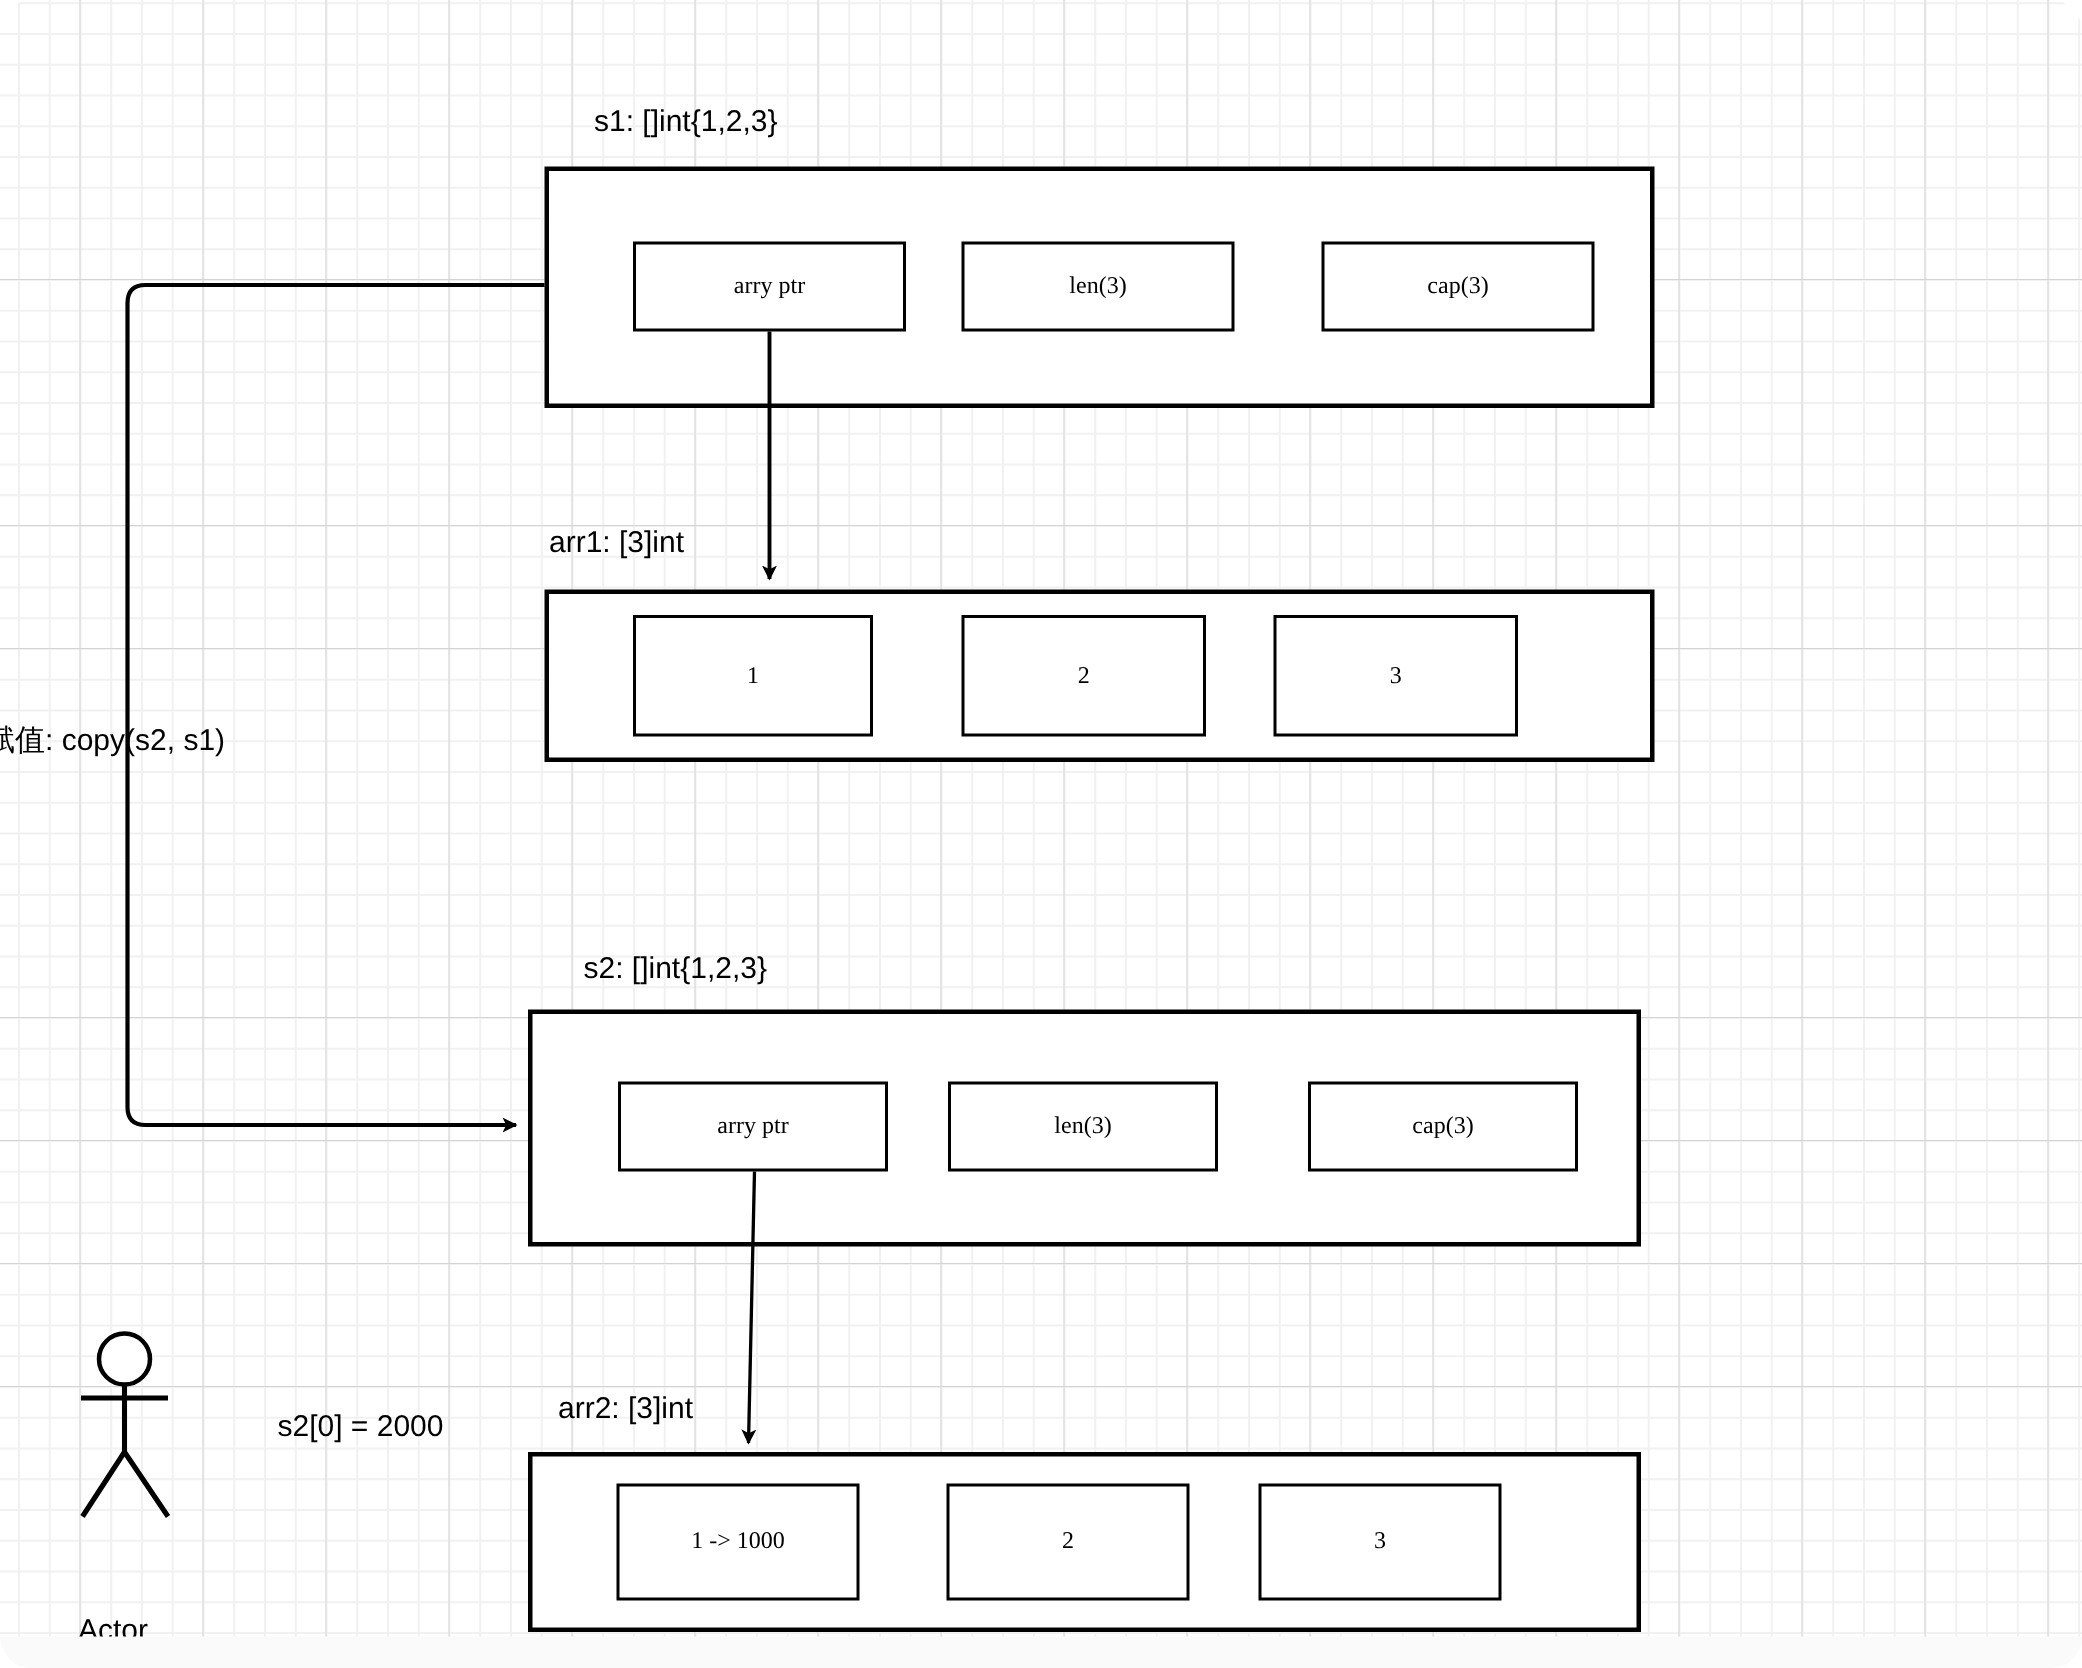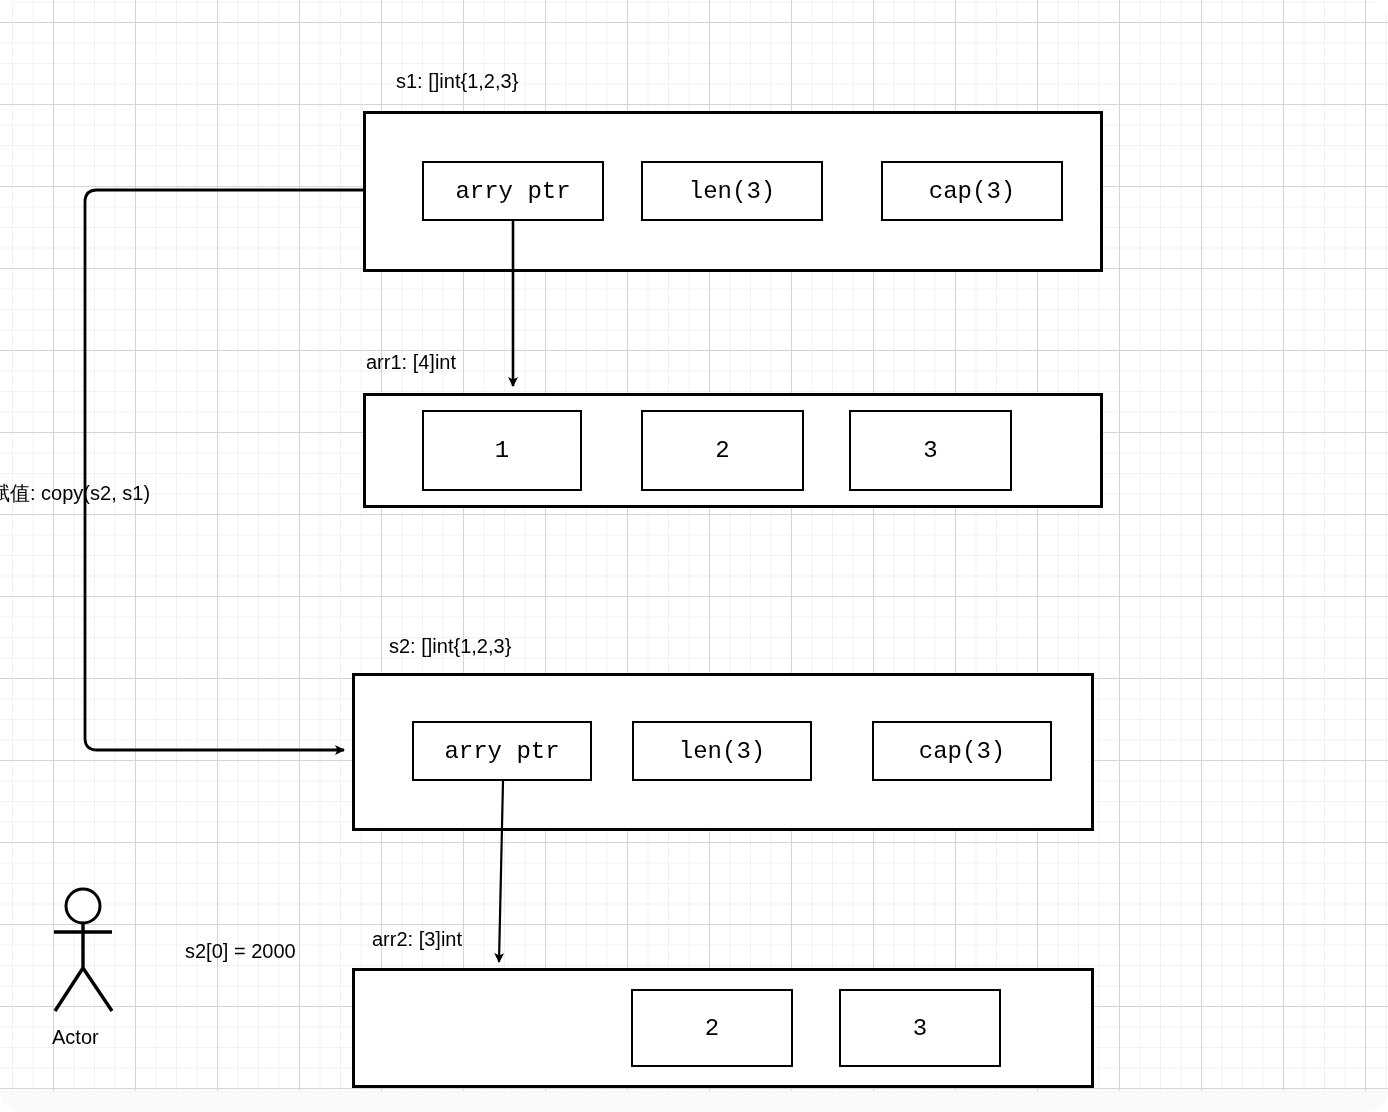--- a/index.html
+++ b/index.html
@@ -46,23 +46,23 @@
     background: #ffffff;
   }
   .cell-box {
     position: absolute;
     box-sizing: border-box;
     border: 2px solid #000000;
     background: #ffffff;
     display: flex;
     align-items: center;
     justify-content: center;
-    font-size: 24px;
+    font-size: 16px;
     color: #000000;
-    font-family: Liberation Mono, monospace;
+    font-family: Liberation Serif, serif;
   }
   .diagram-label {
     position: absolute;
     font-size: 20px;
     color: #000000;
     white-space: nowrap;
     font-family: "Liberation Sans", sans-serif;
   }
   svg.overlay {
     position: absolute;
@@ -82,21 +82,21 @@
   <div class="diagram-label" style="left:396px; top:70px;">s1: []int{1,2,3}</div>
 
   <div class="outer-box" style="left:363px; top:111px; width:740px; height:161px;"></div>
 
   <div class="cell-box" style="left:422px; top:161px; width:182px; height:60px;">arry ptr</div>
 
   <div class="cell-box" style="left:641px; top:161px; width:182px; height:60px;">len(3)</div>
 
   <div class="cell-box" style="left:881px; top:161px; width:182px; height:60px;">cap(3)</div>
 
-  <div class="diagram-label" style="left:366px; top:351px;">arr1: [4]int</div>
+  <div class="diagram-label" style="left:366px; top:351px;">arr1: [3]int</div>
 
   <div class="outer-box" style="left:363px; top:393px; width:740px; height:115px;"></div>
 
   <div class="cell-box" style="left:422px; top:410px; width:160px; height:81px;">1</div>
 
   <div class="cell-box" style="left:641px; top:410px; width:163px; height:81px;">2</div>
 
   <div class="cell-box" style="left:849px; top:410px; width:163px; height:81px;">3</div>
 
   <div class="diagram-label" style="left:-10px; top:480px;">赋值: copy(s2, s1)</div>
@@ -108,28 +108,29 @@
   <div class="cell-box" style="left:412px; top:721px; width:180px; height:60px;">arry ptr</div>
 
   <div class="cell-box" style="left:632px; top:721px; width:180px; height:60px;">len(3)</div>
 
   <div class="cell-box" style="left:872px; top:721px; width:180px; height:60px;">cap(3)</div>
 
   <div class="diagram-label" style="left:372px; top:928px;">arr2: [3]int</div>
 
   <div class="outer-box" style="left:352px; top:968px; width:742px; height:120px;"></div>
 
+  <div class="cell-box" style="left:411px; top:989px; width:162px; height:78px;">1 -&gt; 1000</div>
 
   <div class="cell-box" style="left:631px; top:989px; width:162px; height:78px;">2</div>
 
   <div class="cell-box" style="left:839px; top:989px; width:162px; height:78px;">3</div>
 
   <div class="diagram-label" style="left:185px; top:940px;">s2[0] = 2000</div>
 
-  <div class="diagram-label" style="left:52px; top:1026px;">Actor</div>
+  <div class="diagram-label" style="left:52px; top:1076px;">Actor</div>
 
   <svg class="overlay" viewBox="0 0 1388 1112" xmlns="http://www.w3.org/2000/svg">
     <defs>
       <marker id="arrowFilled" markerWidth="12" markerHeight="12" refX="9" refY="5" orient="auto" markerUnits="userSpaceOnUse">
         <path d="M0,0 L10,5 L0,10 L2.5,5 Z" fill="#000000"></path>
       </marker>
     </defs>
 
     <g>
       <line x1="513" y1="221" x2="513" y2="386" stroke="#000000" stroke-width="2.6" marker-end="url(#arrowFilled)"></line>

